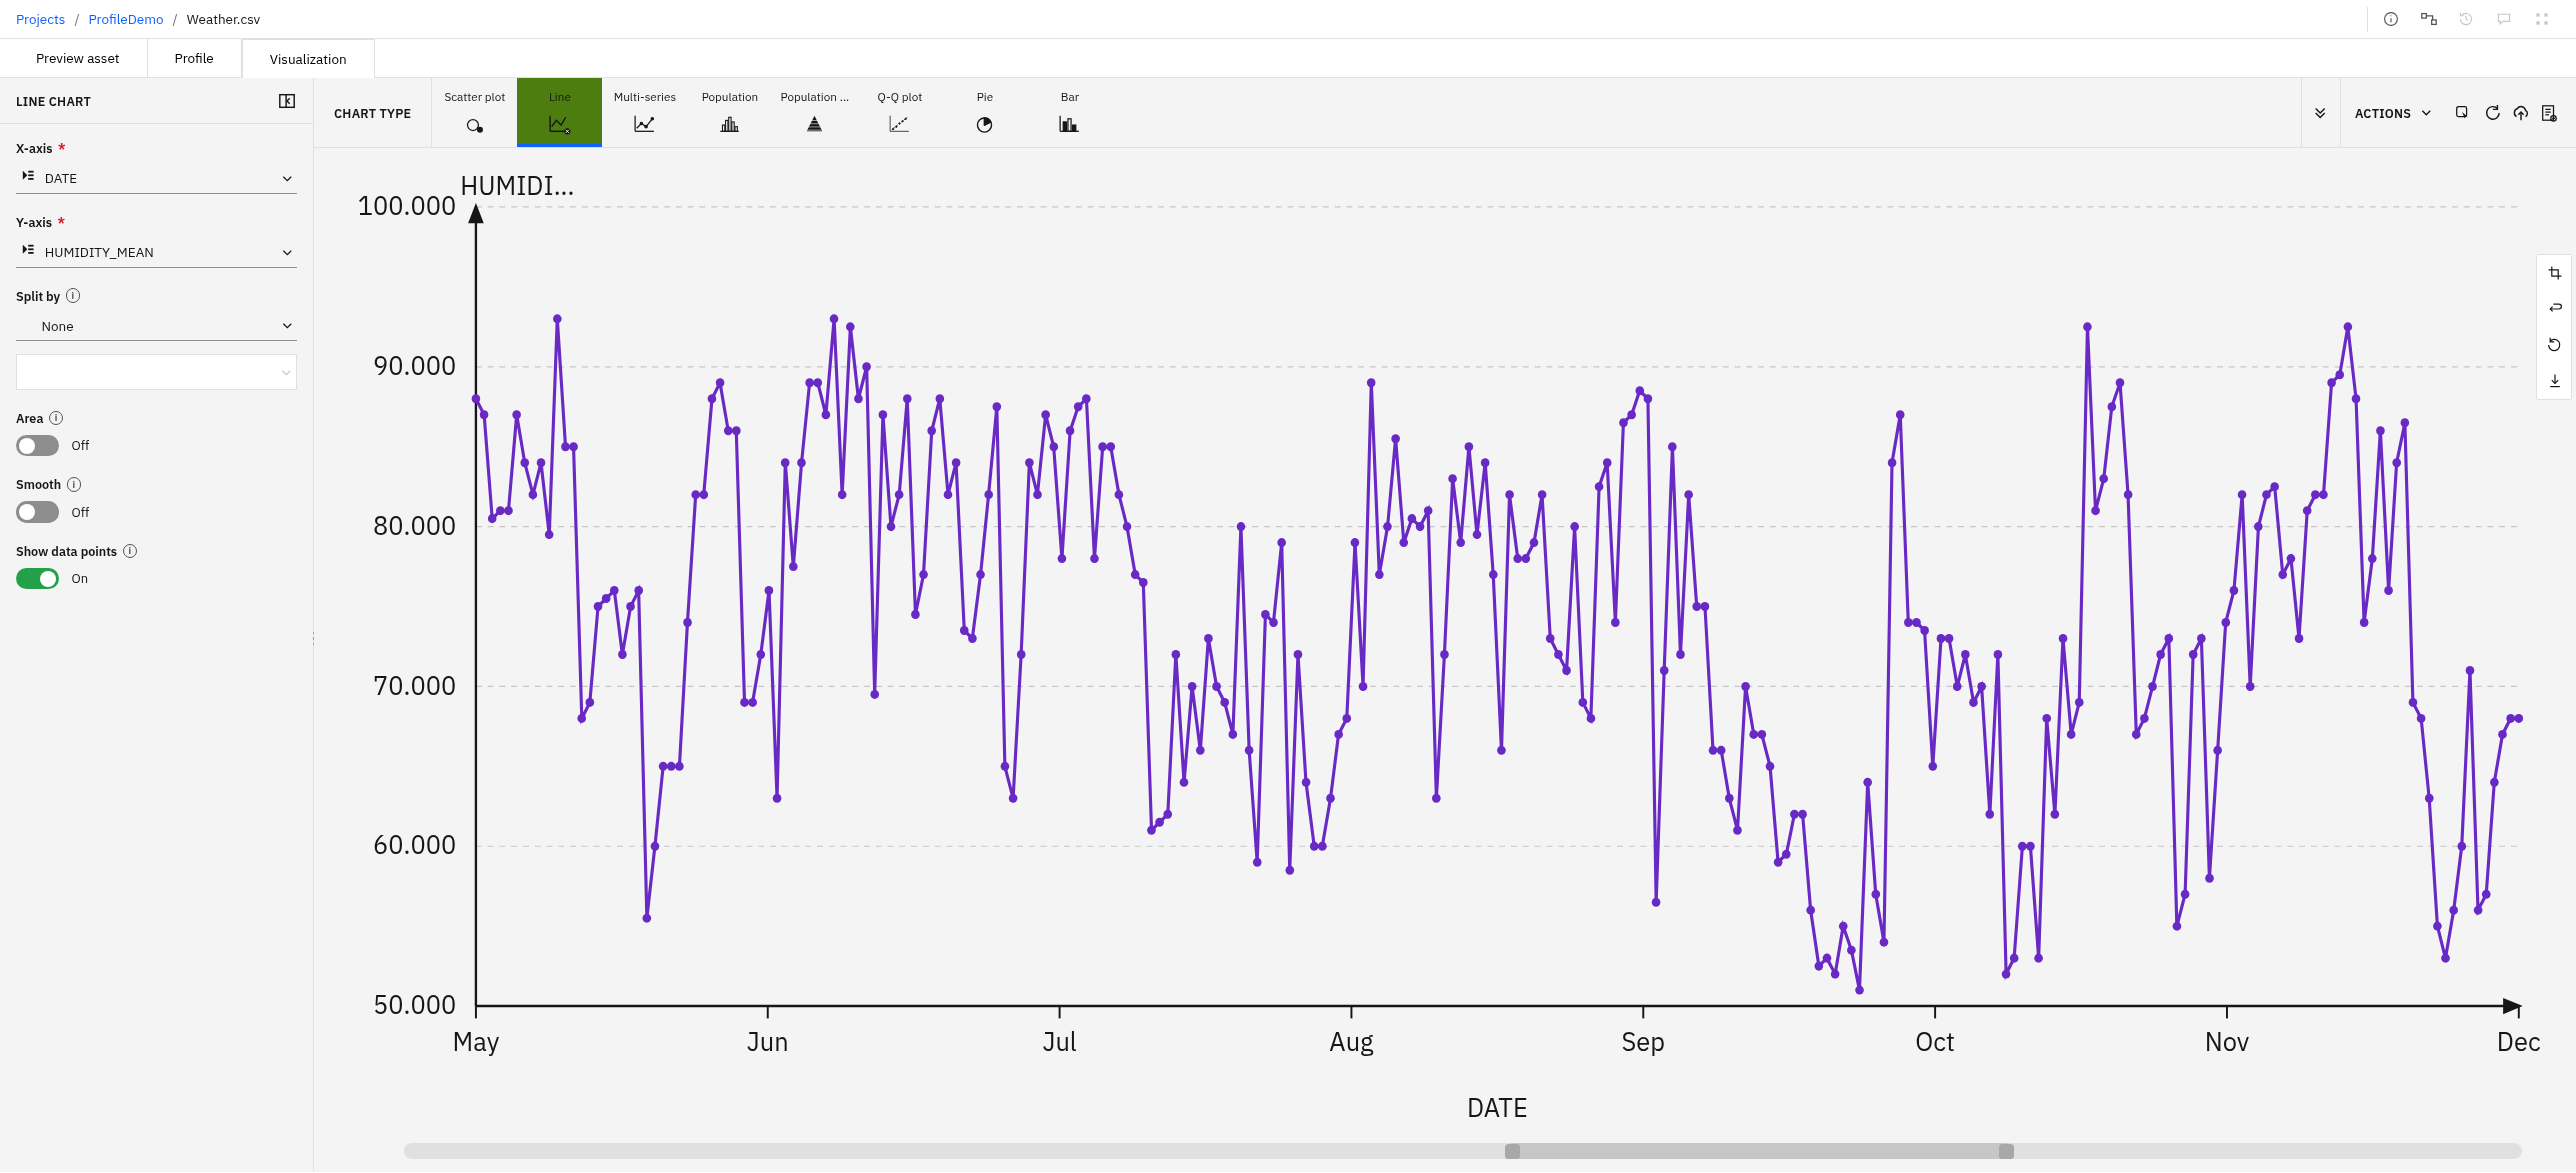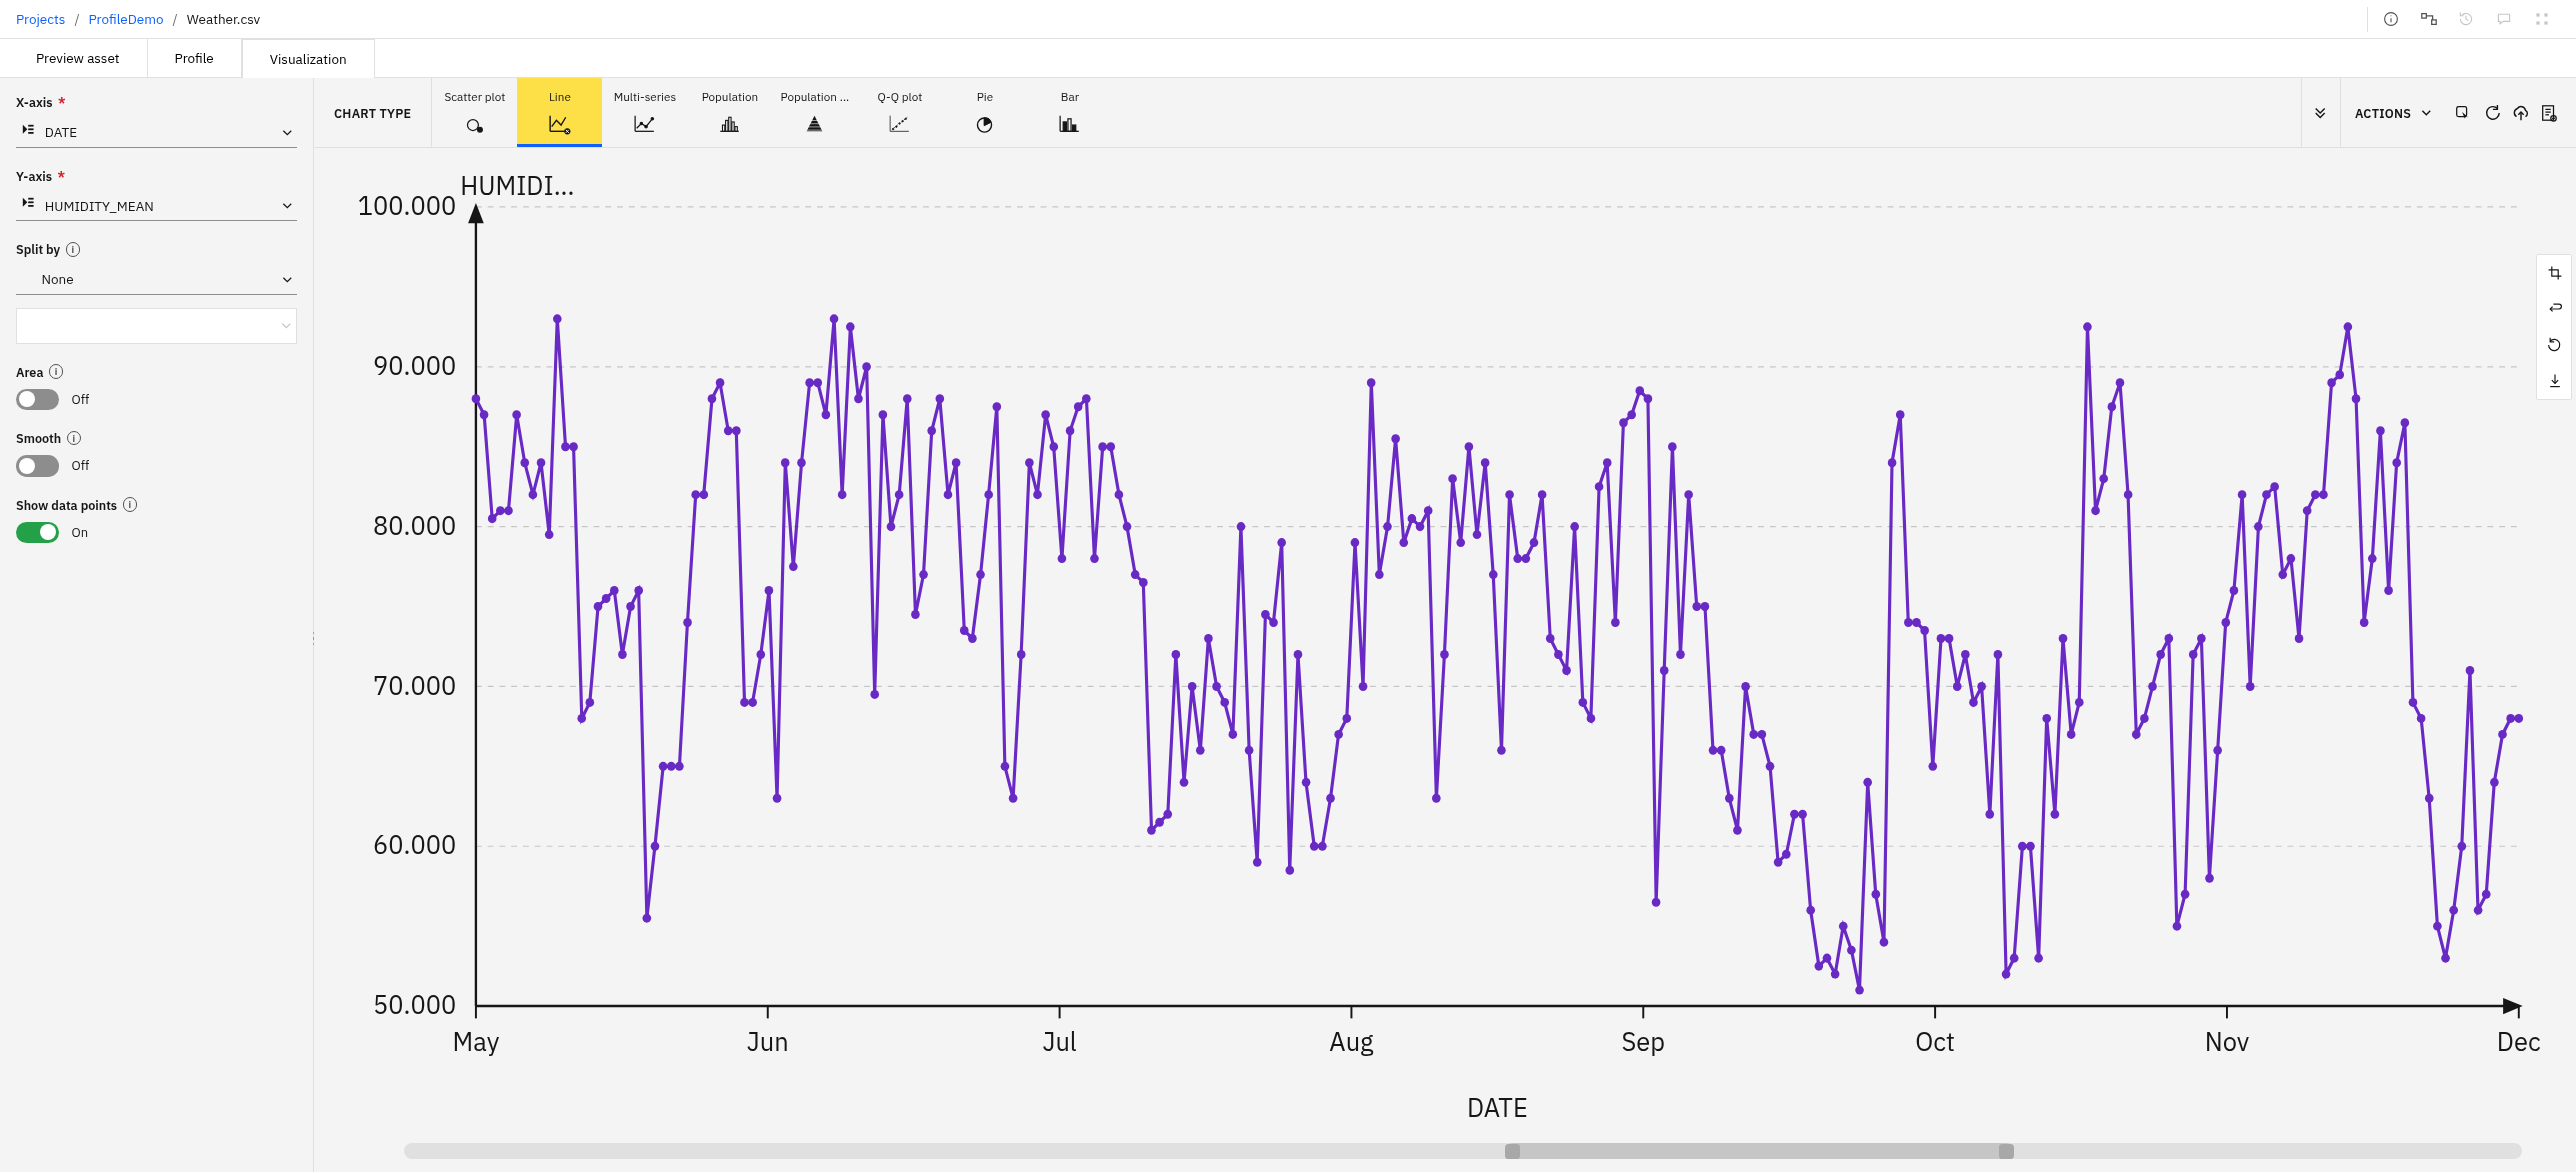--- a/index.html
+++ b/index.html
@@ -79,21 +79,21 @@
     .ctype-label {
       display:flex; align-items:center; padding:0 20px; font-weight:600; letter-spacing:.02em; font-size:12.6px;
       border-right:0.9px solid #e0e0e0;
     }
     .ctype-tabs { display:flex; flex:1; overflow:hidden; }
     .ctype-tab {
       width:85px; display:flex; flex-direction:column; align-items:center; justify-content:center;
       gap:7.2px; cursor:pointer; font-size:11.7px; color:#161616; position:relative;
     }
     .ctype-tab .lbl { height:14.4px; white-space:nowrap; overflow:hidden; text-overflow:ellipsis; max-width:76px; }
-    .ctype-tab.active { background:#fde047; }
+    .ctype-tab.active { background:#4d7c0f; }
     .ctype-tab.active::after {
       content:""; position:absolute; left:0; right:0; bottom:0; height:2.7px; background:#0f62fe;
     }
     .ctype-tab svg { width:25px; height:25px; }
     .ctype-more { width:39px; display:flex; align-items:center; justify-content:center; border-left:0.9px solid #e0e0e0; cursor:pointer; }
 
     .actions-block {
       display:flex; align-items:center; gap:9px; padding:0 14.4px; border-left:0.9px solid #e0e0e0;
     }
     .actions-btn { display:flex; align-items:center; gap:9px; font-weight:600; letter-spacing:.02em; cursor:pointer; font-size:12.6px;text-align:right; }
@@ -180,20 +180,30 @@
 
 <div class="tabs-row">
   <div class="tab">Preview asset</div>
   <div class="tab">Profile</div>
   <div class="tab active">Visualization</div>
 </div>
 
 <div class="main">
 
   <div class="sidebar">
+    <div class="sidebar-header">
+      <span>LINE CHART</span>
+      <span class="collapse-btn">
+        <svg viewBox="0 0 20 20" width="18" height="18" fill="none" stroke="#161616" stroke-width="1.6">
+            <rect x="2" y="3" width="16" height="14"></rect>
+            <line x="9" y1="3" x2="9" y2="17" x1="9"></line>
+            <polyline points="13,7 10,10 13,13"></polyline>
+          </svg>
+      </span>
+    </div>
     <div class="sidebar-body">
 
       <div>
         <div class="field-label">
           <span>X-axis</span>
             <span class="req">*</span>
         </div>
         <div class="sel">
           <span class="left">
             <span class="tag-icon">

